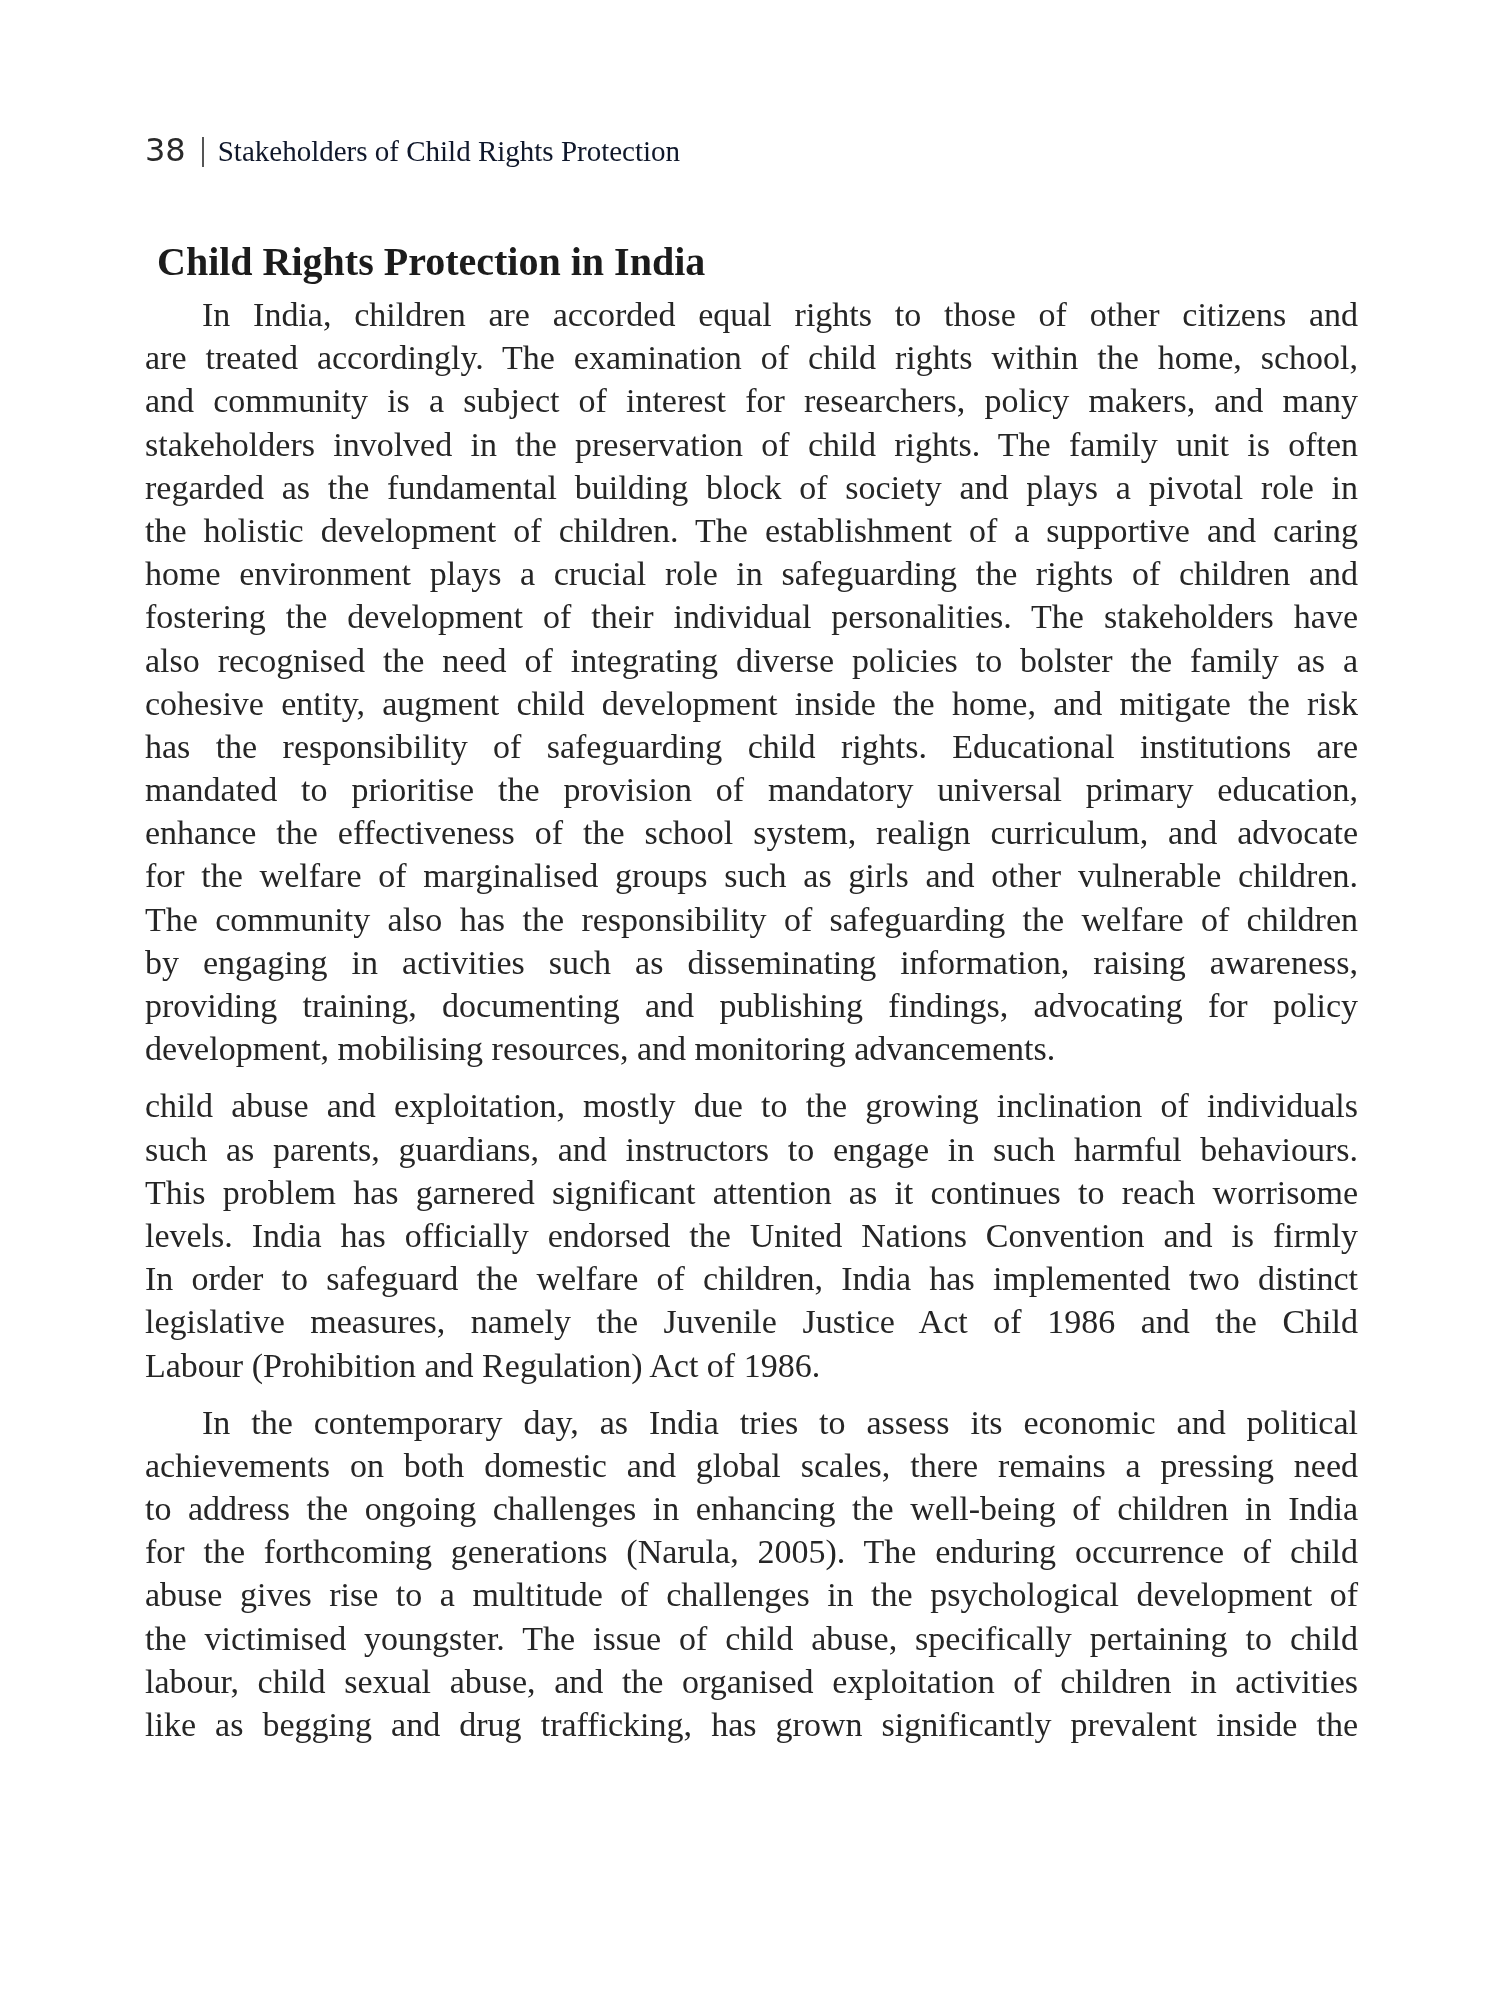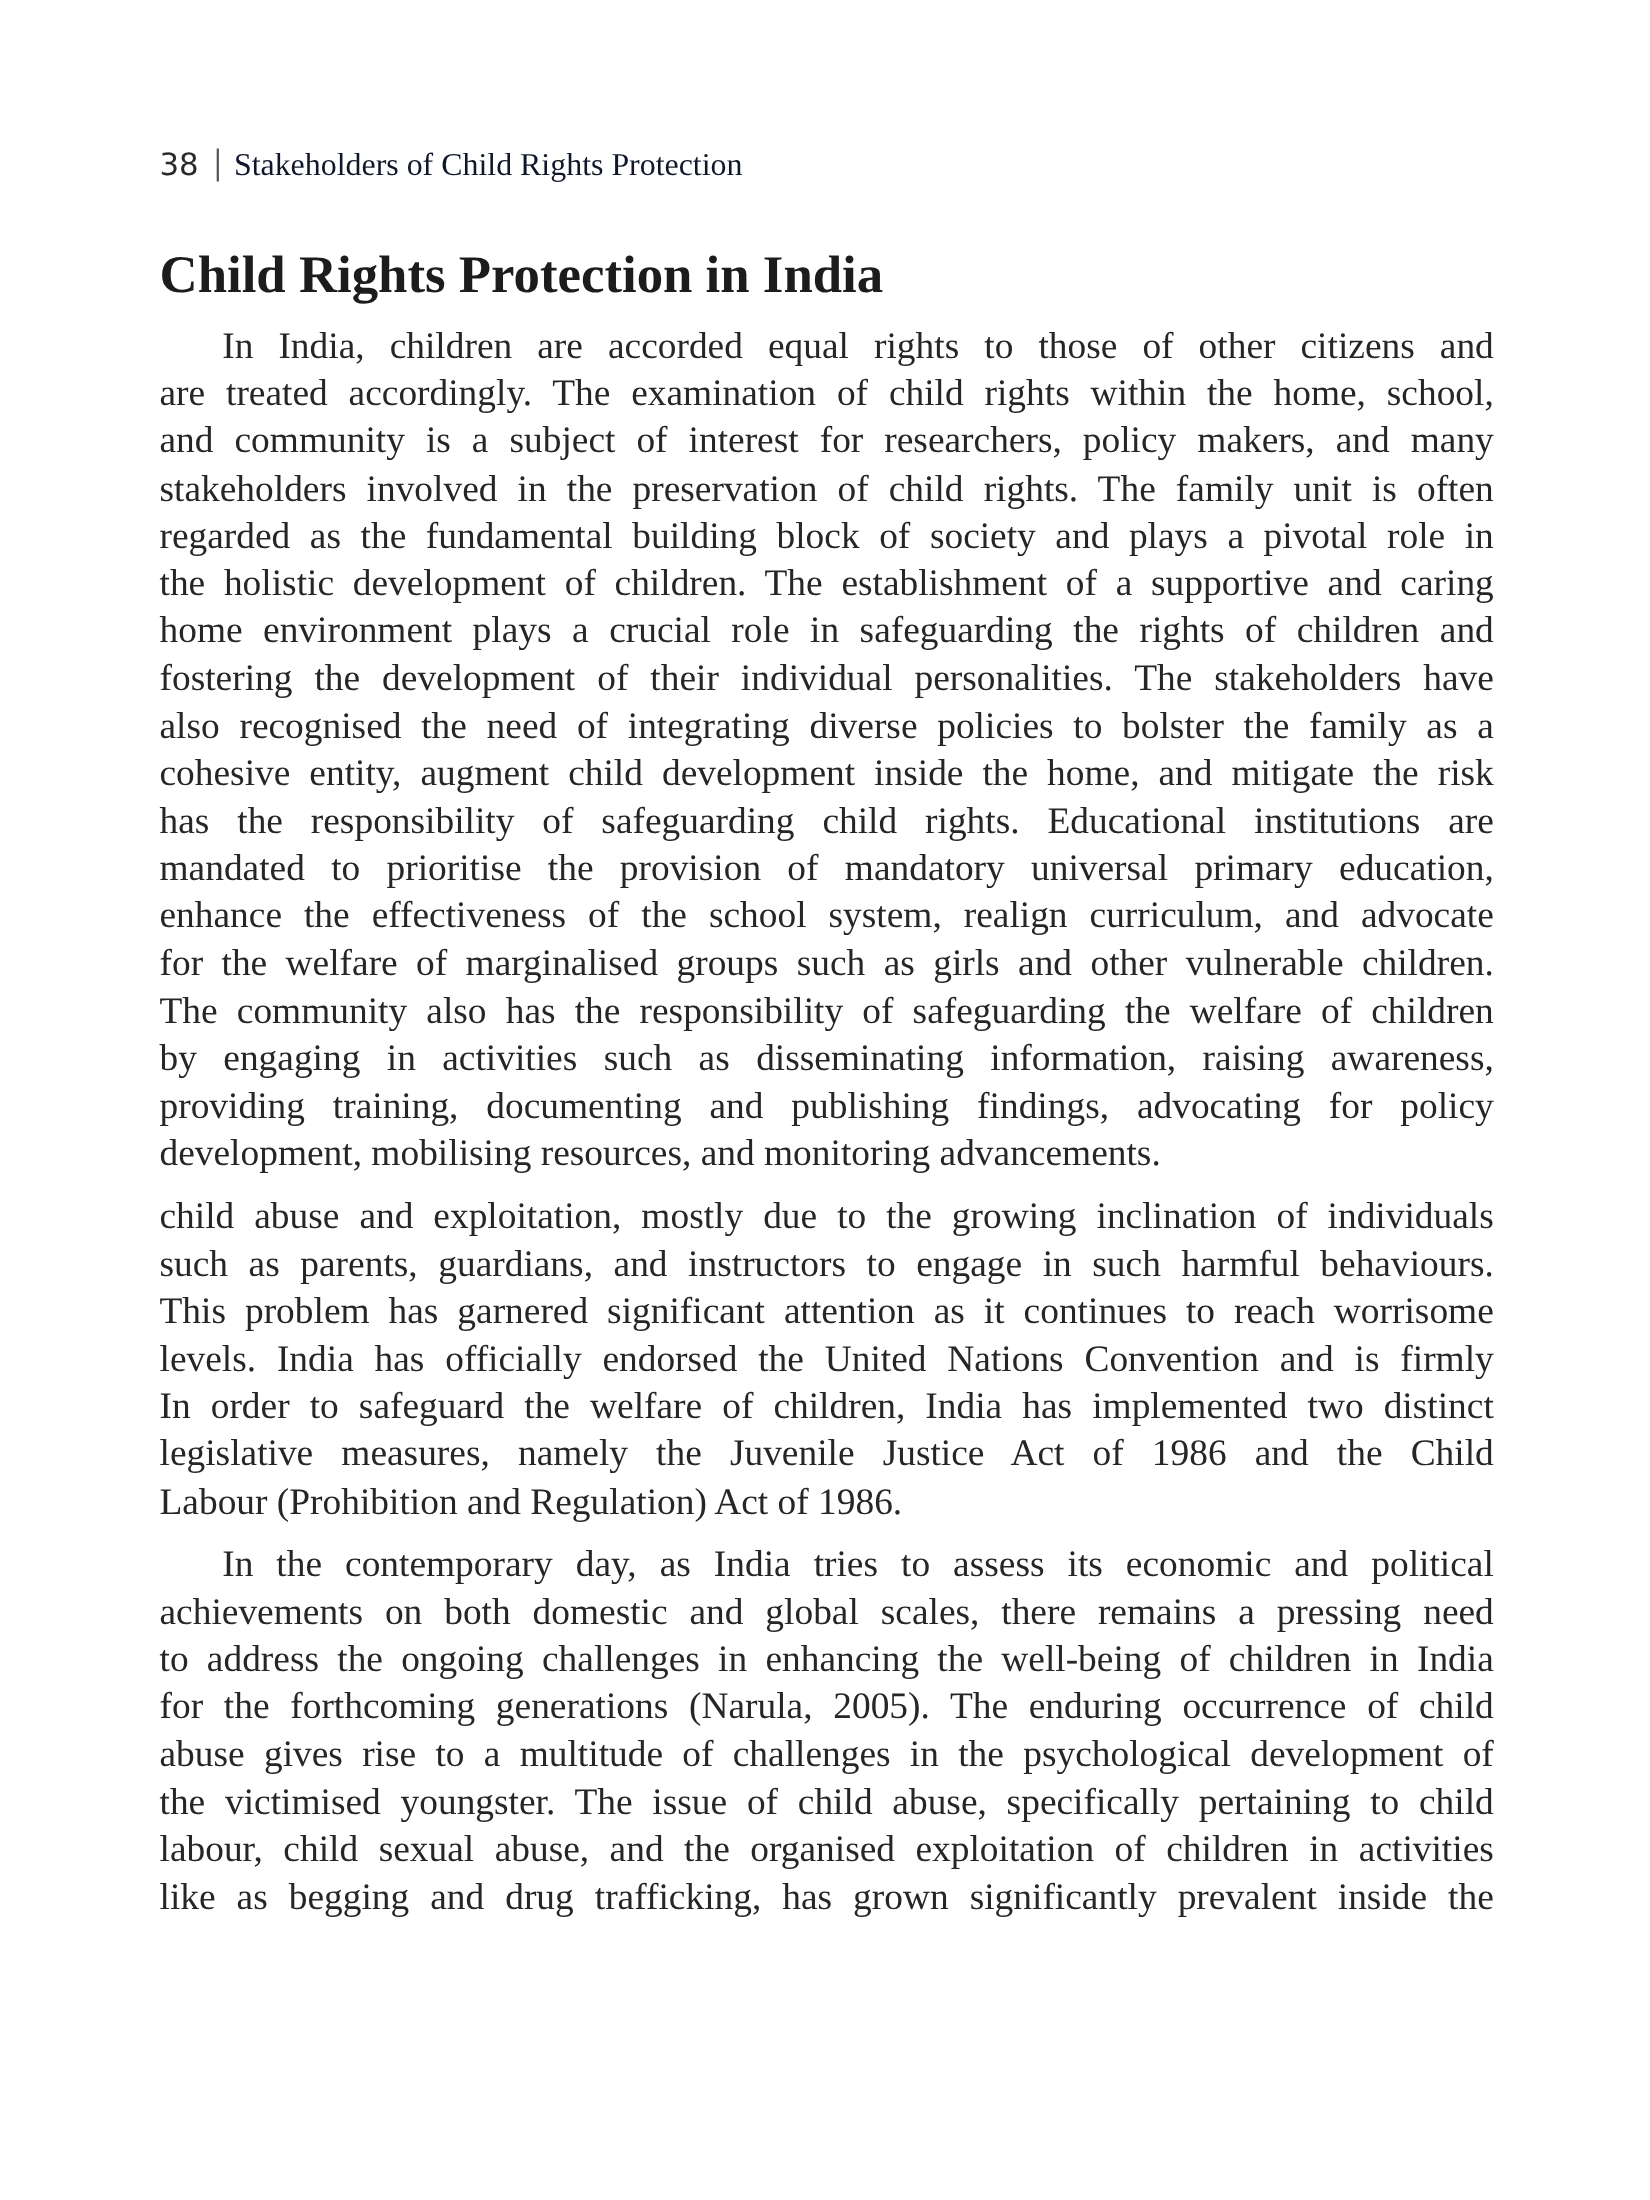--- a/index.html
+++ b/index.html
@@ -3,26 +3,26 @@
 <meta charset="utf-8">
 <style>
   html, body { margin: 0; padding: 0; }
   body {
     width: 1500px; height: 2000px; background: #ffffff; position: relative; overflow: hidden;
     font-family: "Liberation Serif", "DejaVu Serif", serif; color: #262626;
   }
   .running-head {
     position: absolute; left: 145px; top: 130px; font-size: 29px; line-height: 40px; white-space: nowrap;
   }
-  .running-head .pg { font-family: "DejaVu Sans", "Liberation Sans", sans-serif; font-size: 28px; color: #2a2a2a; }
+  .running-head .pg { font-family: "DejaVu Sans", "Liberation Sans", sans-serif; font-size: 32px; color: #2a2a2a; }
   .running-head .sep { display: inline-block; width: 2px; height: 30px; background: #555; margin: 0 14px 0 16px; vertical-align: -6px; }
   .running-head .title { color: #0f172a; }
   .heading {
-    position: absolute; left: 145px; top: 228px; font-size: 48px; font-weight: bold; line-height: 44px;
-    margin: 0; color: #1c1c1c; white-space: nowrap;
+    position: absolute; left: 145px; top: 228px; font-size: 40px; font-weight: bold; line-height: 44px;
+    margin: 12px; color: #1c1c1c; white-space: nowrap;
   }
   .body-text { position: absolute; left: 145px; width: 1213px; }
   .para { margin: 0; }
   .line {
     display: block; height: 43.2px; line-height: 43.2px; font-size: 34px;
     text-align: justify; text-align-last: justify; white-space: nowrap; overflow: visible;
   }
   .line.first { padding-left: 57px; }
   .line.last { text-align-last: left; }
 </style>

